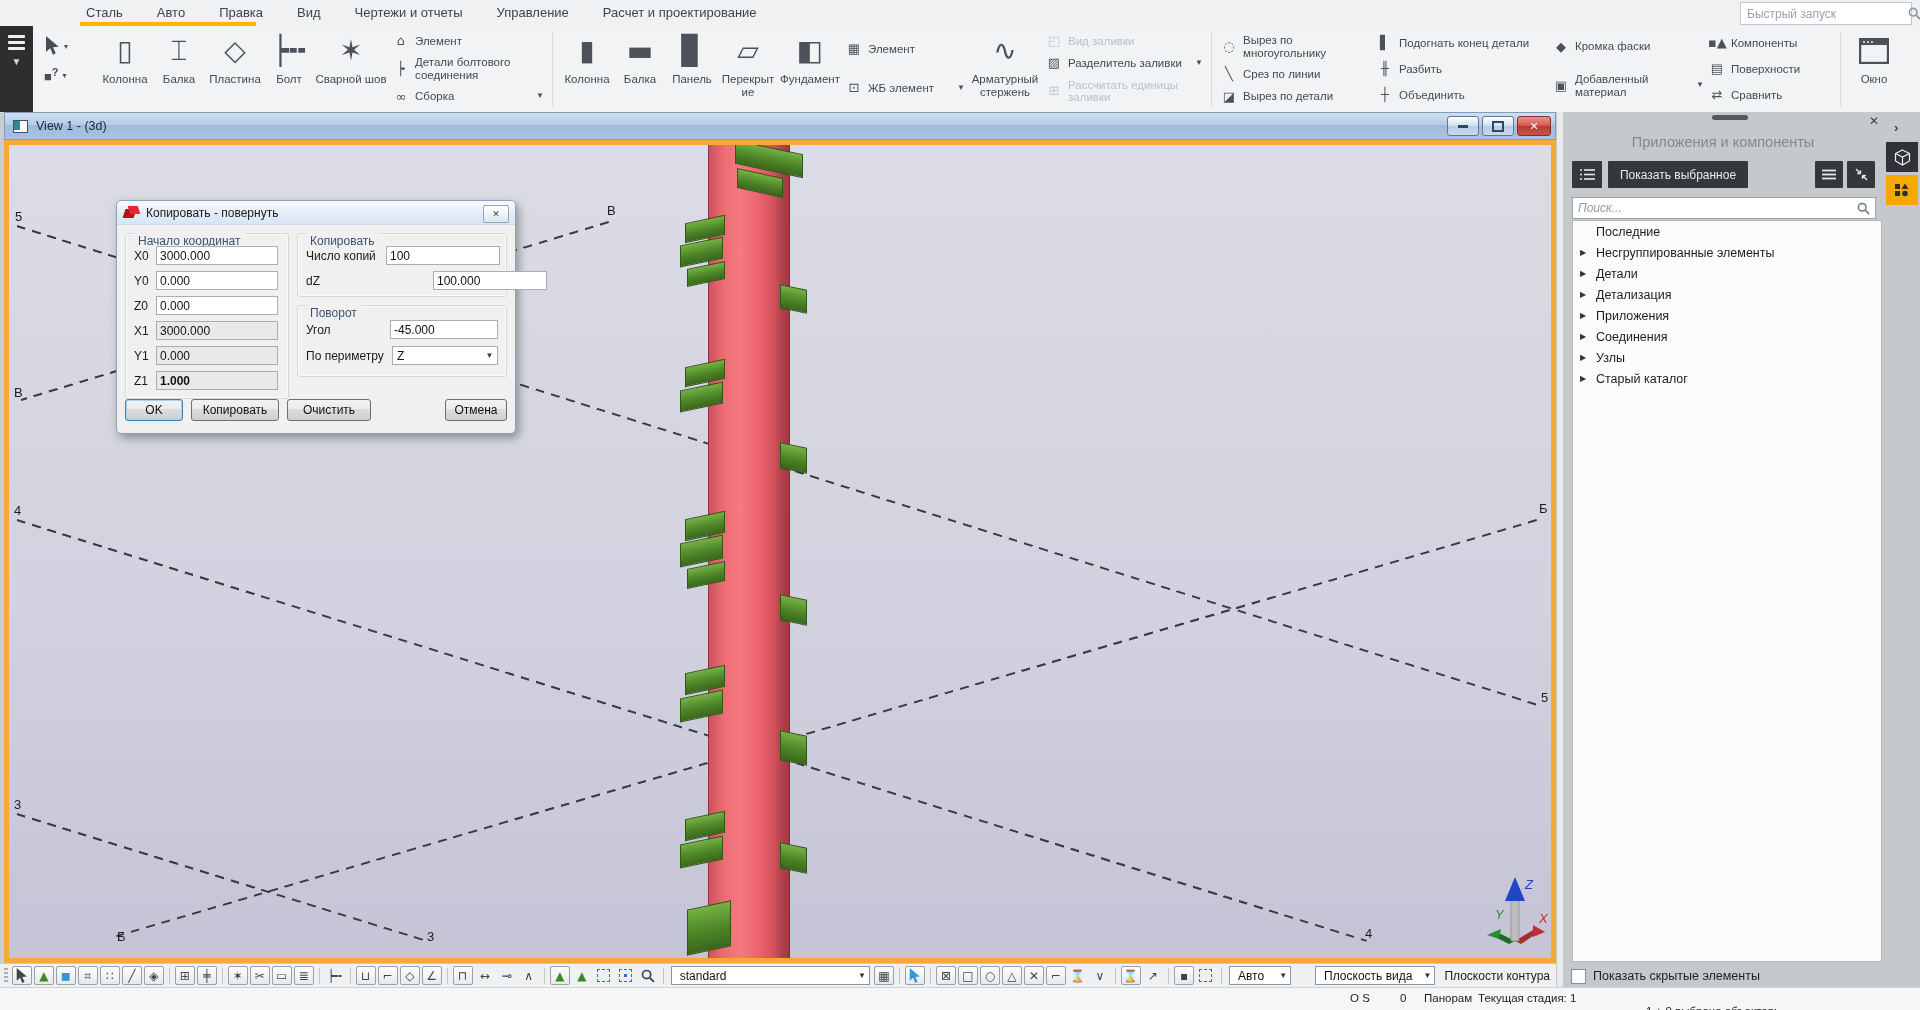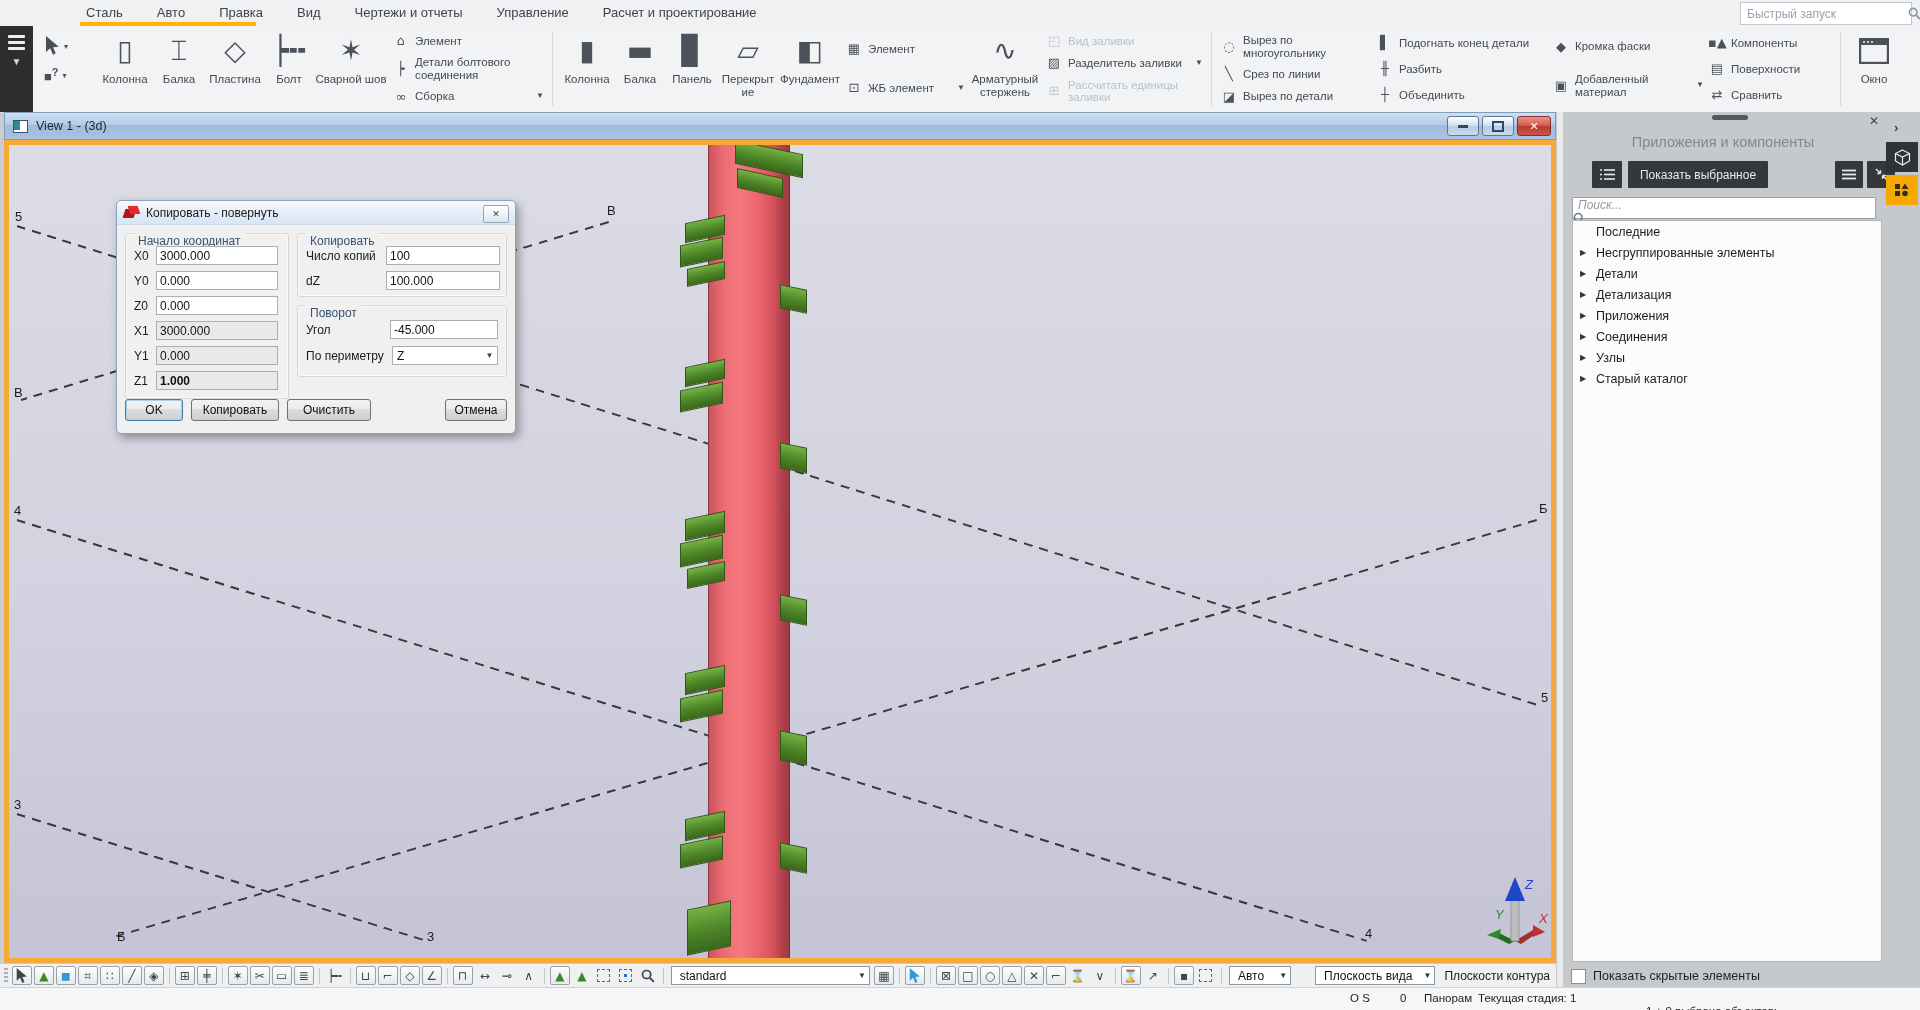--- a/index.html
+++ b/index.html
@@ -101,22 +101,22 @@
   .dbtn.def{border:1px solid #3c7fb1;box-shadow:inset 0 0 0 1px #a9d0ea;}
 
   
   #vdivider{left:1556px;top:112px;width:8px;height:875px;background:#e8eaec;border-left:1px solid #c5c9cc;border-right:1px solid #c5c9cc;box-sizing:border-box;}
   #side-panel{left:1564px;top:112px;width:356px;height:875px;background:#c6c9cb;}
   #sp-pill{left:148px;top:3px;width:36px;height:5px;border-radius:3px;background:#55585b;}
   #sp-close{left:302px;top:1px;width:16px;height:16px;color:#3c4043;font-size:12px;text-align:center;line-height:16px;}
   #sp-chev{left:330px;top:8px;color:#3c4043;font-size:13px;font-weight:bold;}
   #sp-title{left:0;top:22px;width:318px;text-align:center;font-size:14.5px;color:#84888c;}
   .sp-darkbtn{position:absolute;top:49px;height:27px;background:#34383c;color:#e9eaeb;border-radius:1px;
-              display:flex;align-items:center;justify-content:center;font-size:12px;margin-left:20px;}
-  #sp-search{left:8px;top:85px;width:302px;height:20px;background:#fff;border:1px solid #9aa0a5;display:flex;align-items:flex-start;flex-direction:column;}
+              display:flex;align-items:center;justify-content:center;font-size:12px;}
+  #sp-search{left:8px;top:85px;width:302px;height:20px;background:#fff;border:1px solid #9aa0a5;display:flex;align-items:center;}
   #sp-search input{flex:1;border:0;outline:0;font-size:12px;font-style:italic;color:#333;padding:0 5px;background:transparent;font-family:inherit;}
   #sp-search input::placeholder{color:#999;font-style:italic;}
   #sp-tree{left:8px;top:108px;width:310px;height:742px;background:#fbfbfb;border:1px solid #b4b8bb;box-sizing:border-box;}
   .tree-row{height:21px;display:flex;align-items:center;font-size:12.5px;color:#1e1e1e;}
   .tree-row .arr{width:16px;padding-left:7px;font-size:8px;color:#333;}
   .tree-row .noarr{width:16px;padding-left:7px;}
   #sp-bottom{left:0;top:853px;width:356px;height:22px;display:flex;align-items:center;}
   #sp-check{width:13px;height:13px;background:#fff;border:1px solid #8a8f94;margin-left:7px;}
   #sp-bottom span{font-size:12.5px;color:#1f1f1f;margin-left:7px;}
   .side-tab{position:absolute;left:322px;width:32px;height:30px;display:flex;align-items:center;justify-content:center;}
@@ -456,21 +456,21 @@
         <input class="ro" readonly="" value="1.000" style="width: 114px; font-weight: bold;">
       </div>
     </div>
   <div class="grpbox" style="left:180px;top:32px;width:208px;height:62px;">
     <span class="legend">Копировать</span>
     <div id="copy-rows"></div>
   <div class="frow" style="left: 8px; top: 12px; width: 192px;">
         <label style="width: 80px; flex: 0 0 80px;">Число копий</label>
         <input value="100" style="width: 106px;">
       </div>
-      <div class="frow" style="left: 8px; top: 37px; width: 192px;">
+      <div class="frow" style="left: 8px; top: 37px; width: 192px; gap: 47px;">
         <label style="width: 80px; flex: 0 0 80px;">dZ</label>
         <input value="100.000" style="width: 106px;">
       </div>
     </div>
   <div class="grpbox" style="left:180px;top:104px;width:208px;height:70px;">
     <span class="legend">Поворот</span>
     <div class="frow" style="left:8px;top:14px;width:192px;">
       <label style="flex:1;">Угол</label>
       <input style="width: 100px;" value="-45.000">
     </div>

